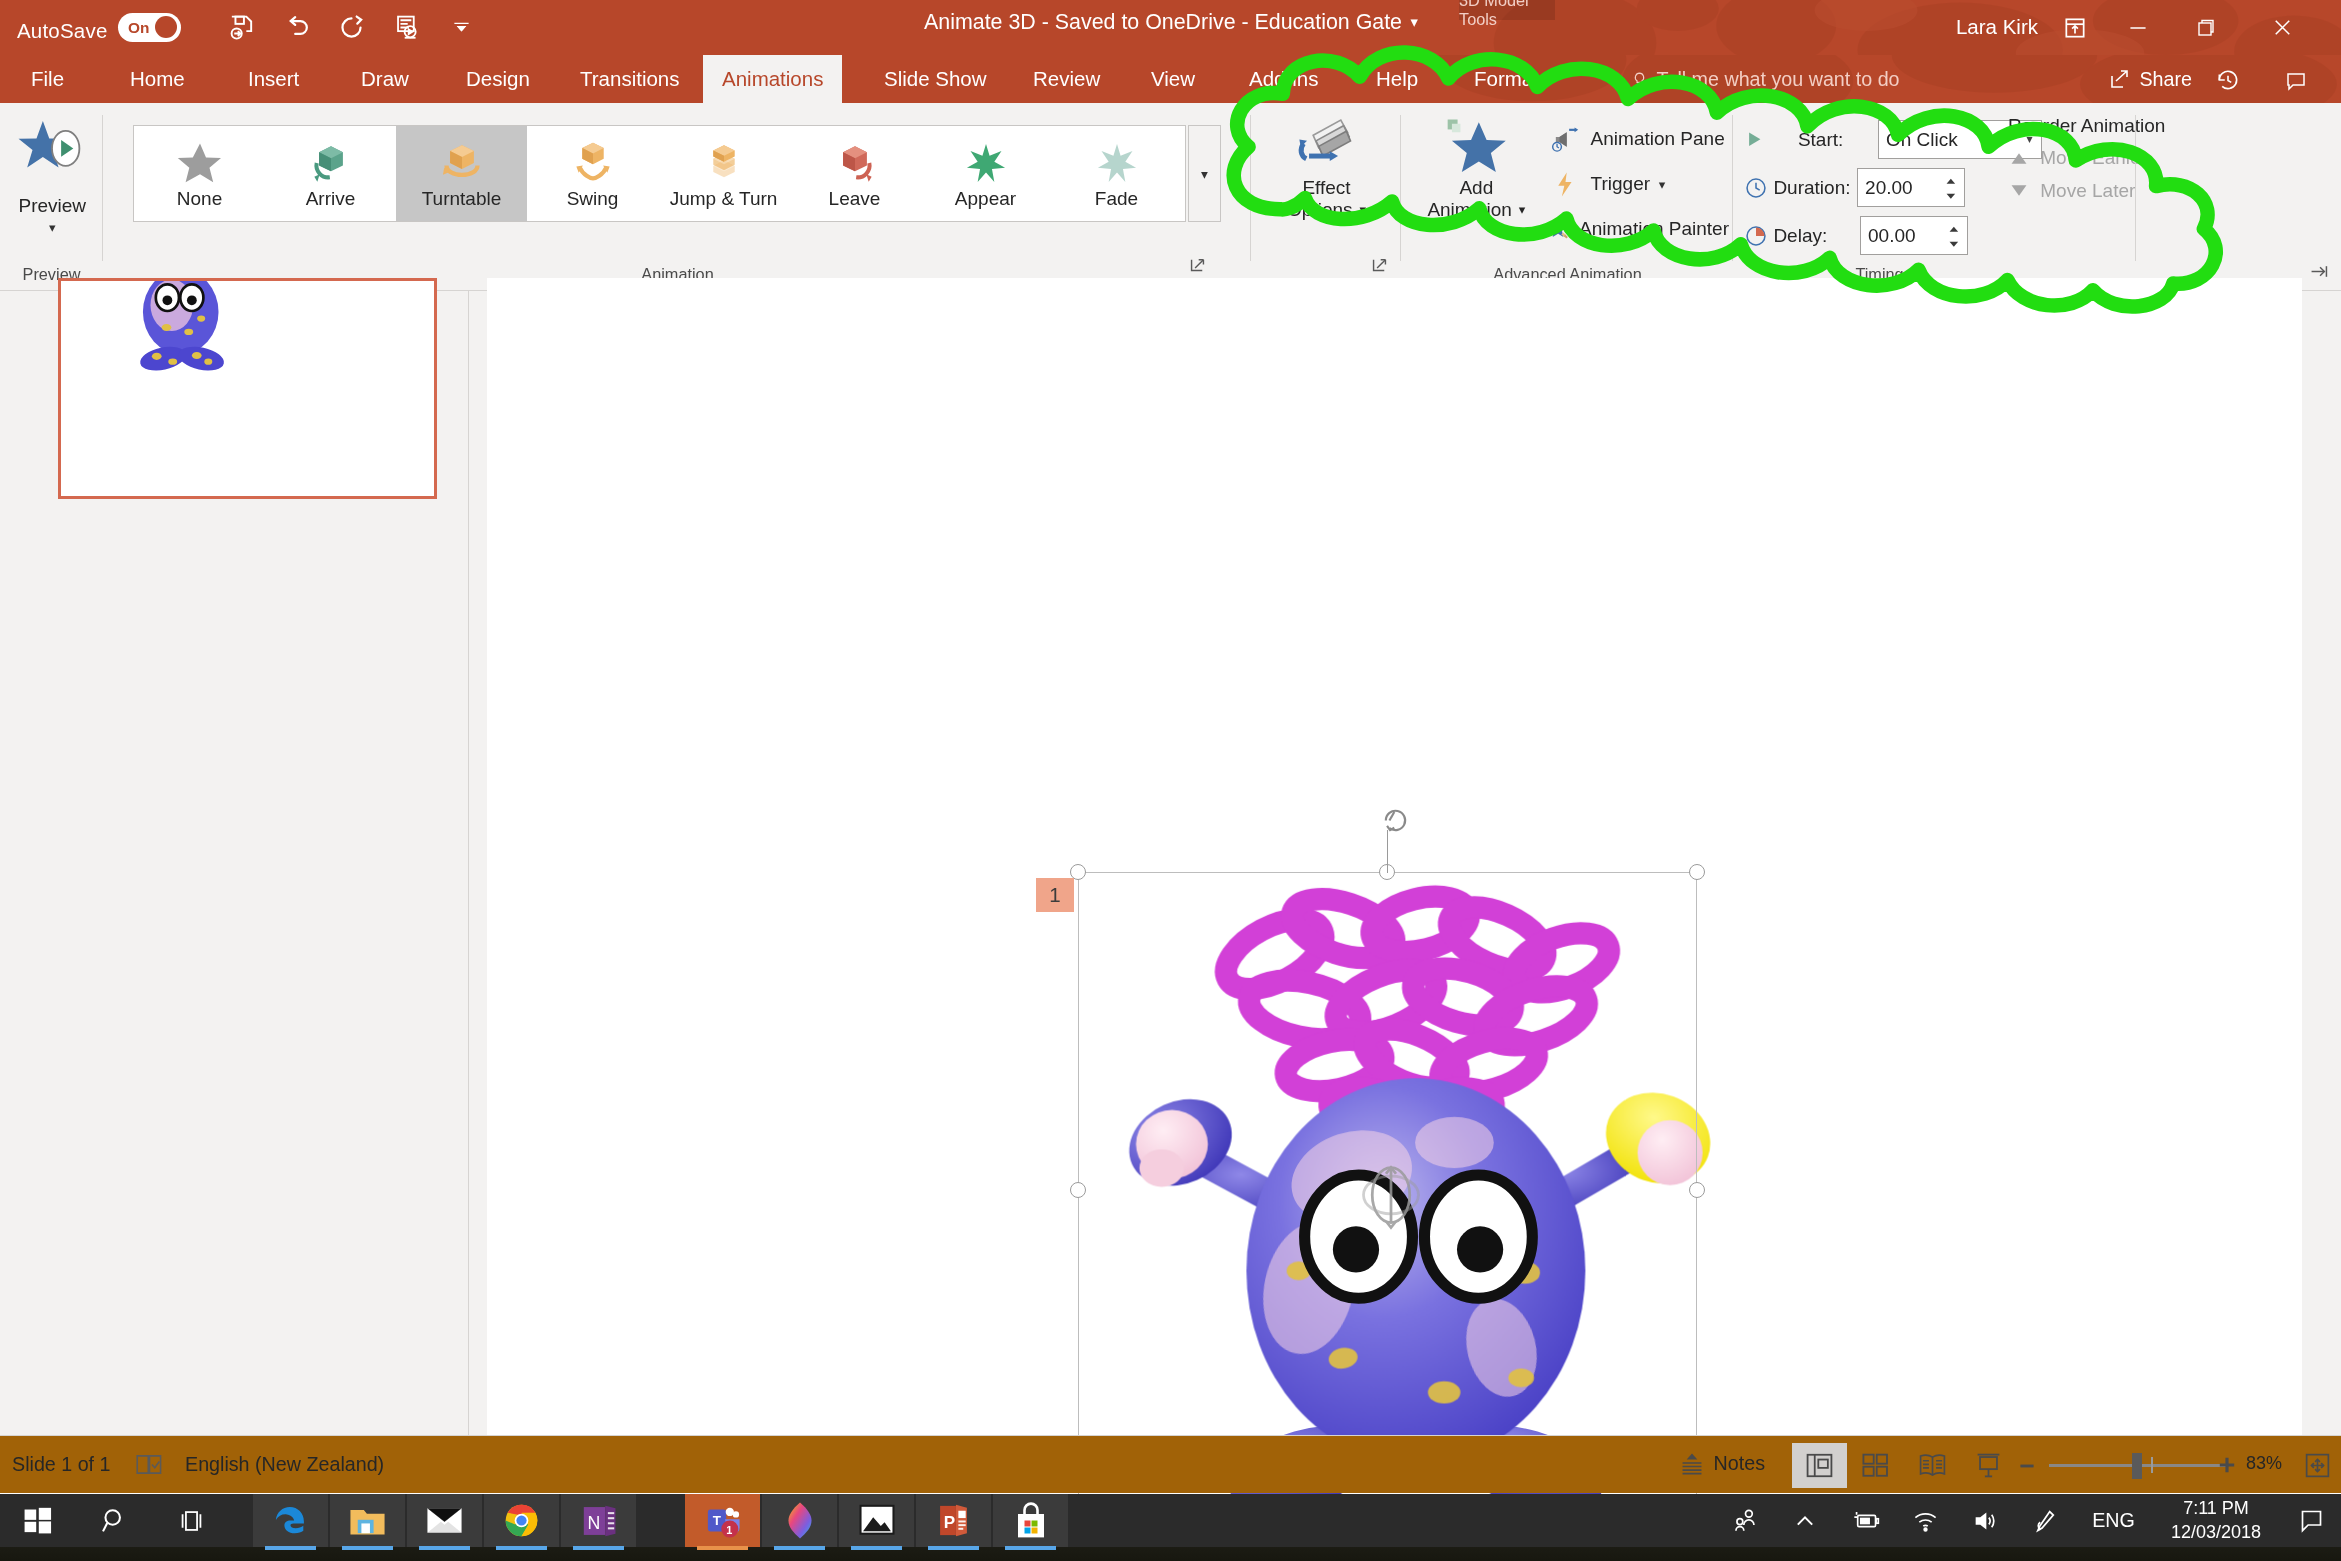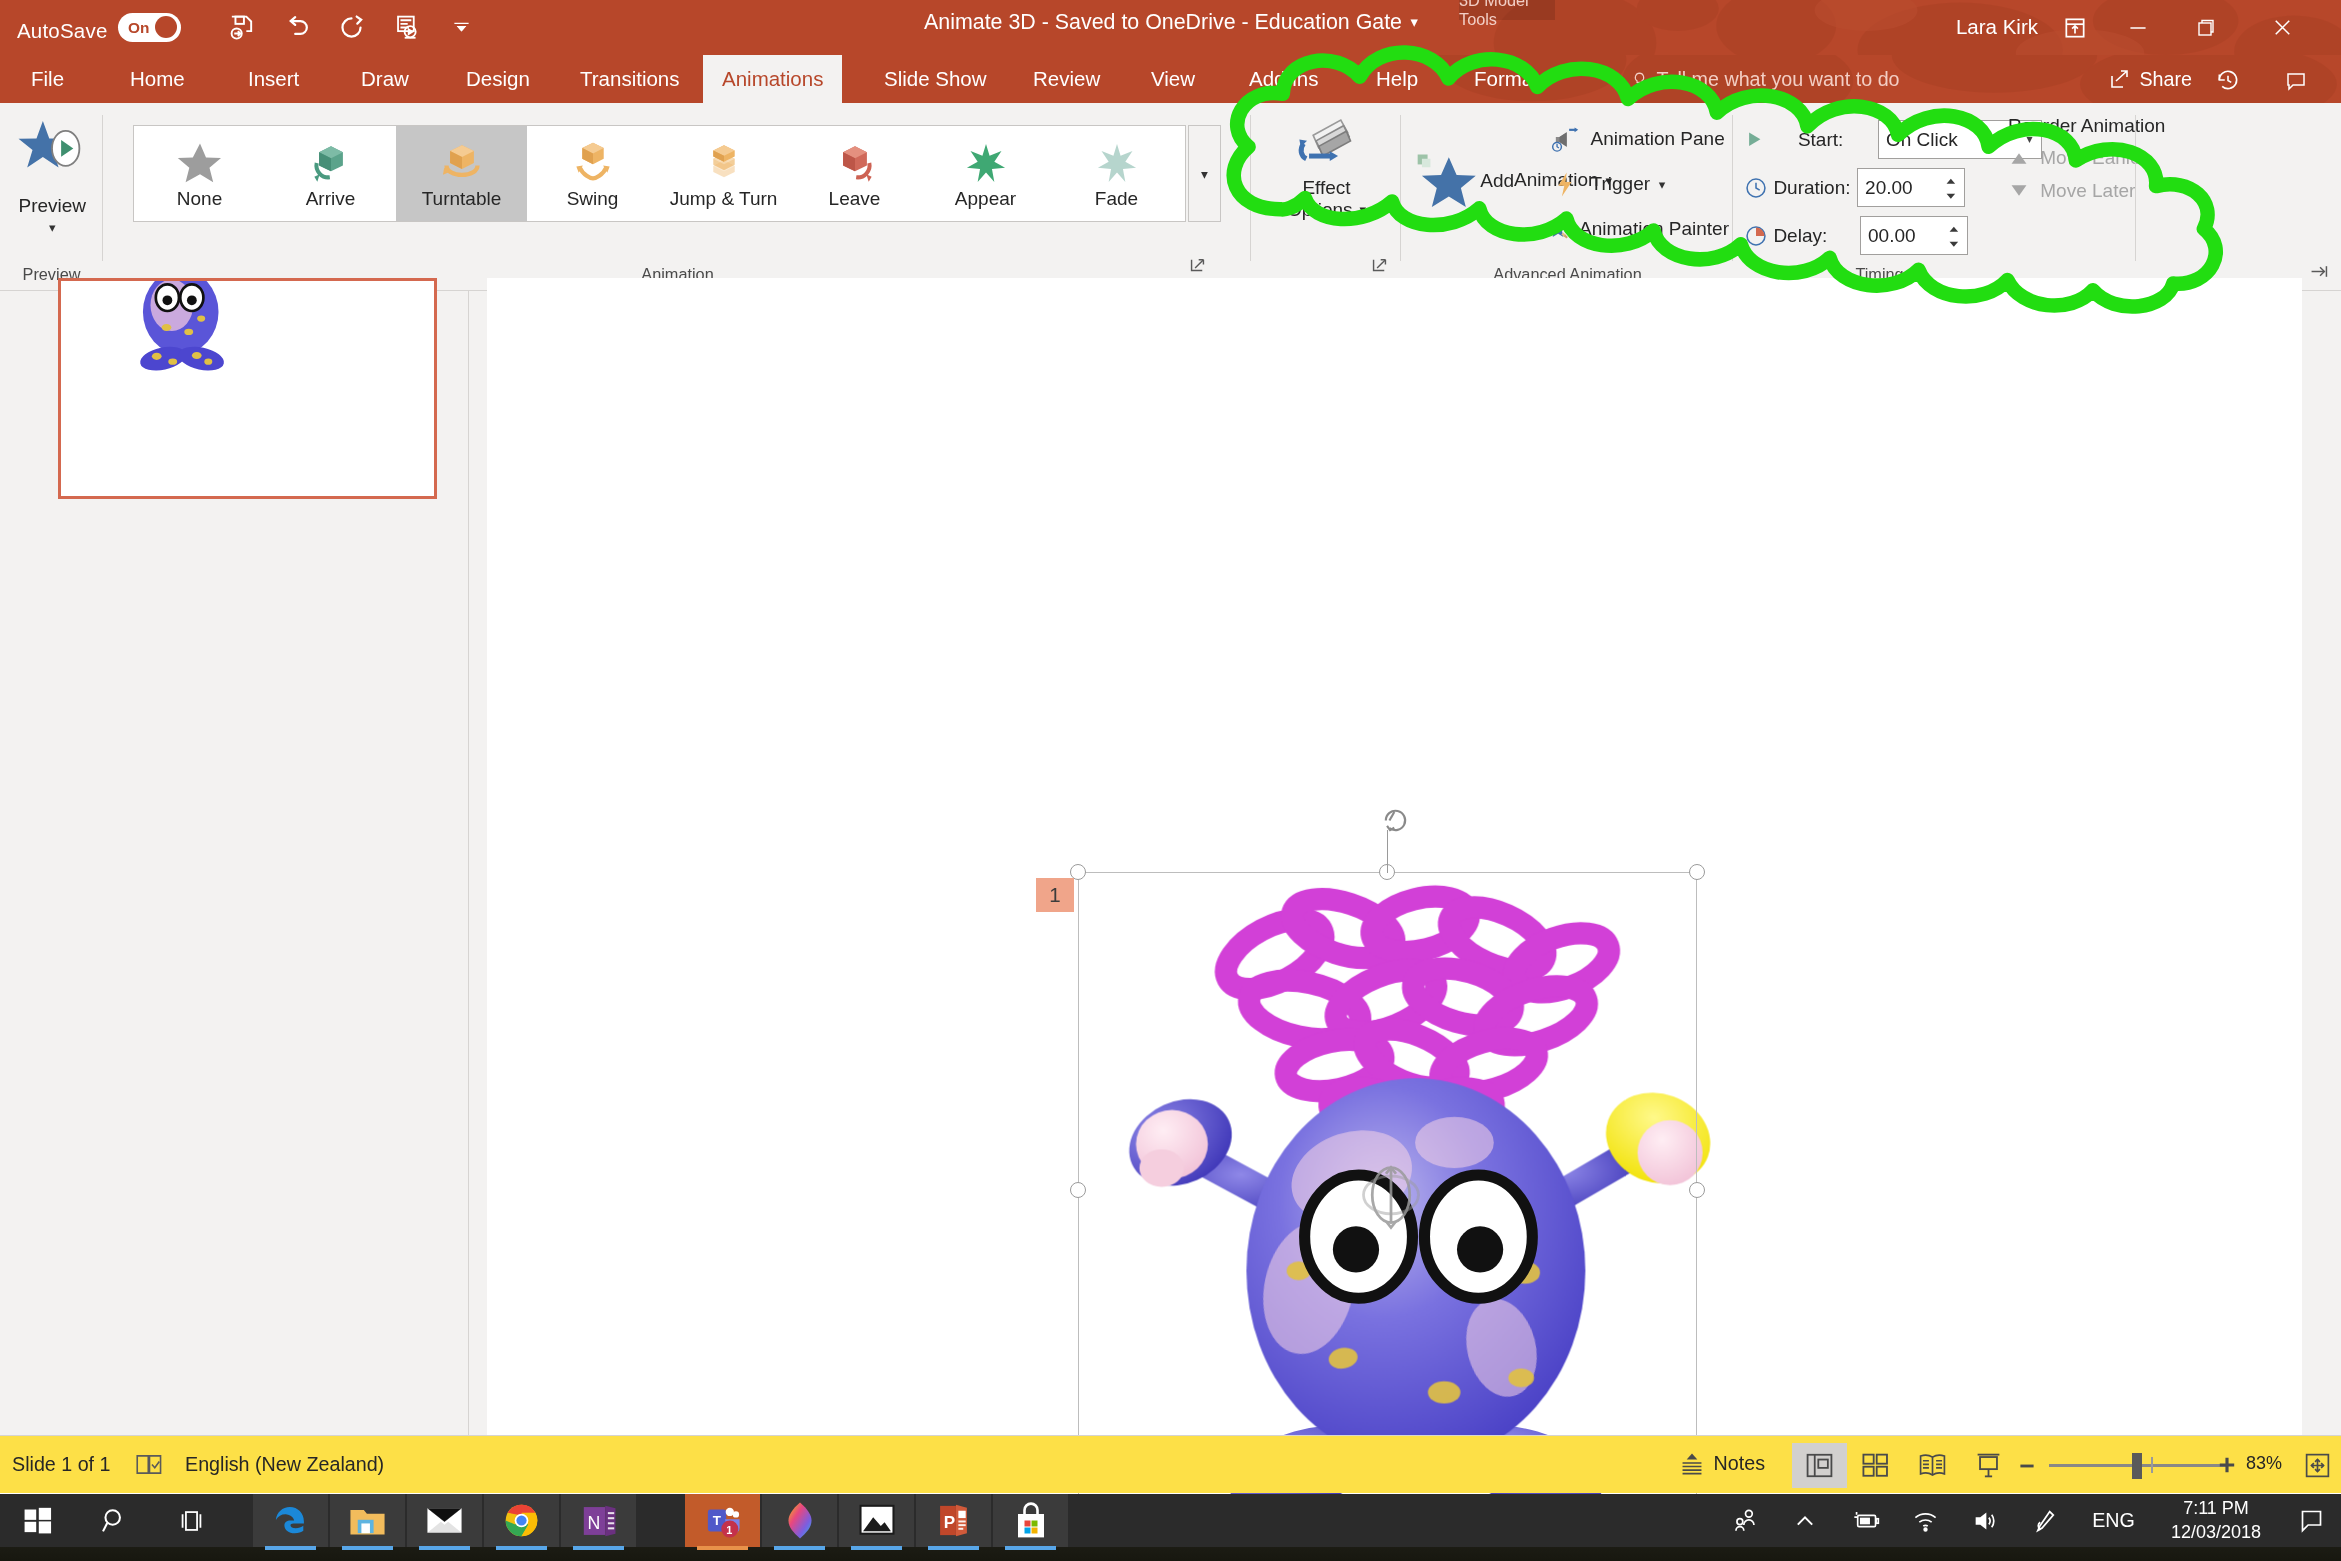--- a/index.html
+++ b/index.html
@@ -105,21 +105,21 @@
     position:absolute;left:12px;top:12px;width:127px;height:130px;display:flex;flex-direction:column;
     align-items:center;cursor:pointer;
   }
   .effect-ico{height:60px;display:flex;align-items:center;justify-content:center;}
   .effect-t1{font-size:19px;color:#262626;margin-top:1.7px;}
   .effect-t2{font-size:19px;color:#262626;display:flex;align-items:center;gap:6.8px;}
 
   
   .g-advanced{left:1402px;width:331px;}
   .addanim-btn{
-    position:absolute;left:10.3px;top:12px;width:128px;height:130px;display:flex;flex-direction:row;
+    position:absolute;left:10.3px;top:12px;width:128px;height:130px;display:flex;flex-direction:column;
     align-items:center;cursor:pointer;
   }
   .addanim-ico{height:60px;display:flex;align-items:center;justify-content:center;}
   .adv-list{position:absolute;left:147px;top:13.7px;width:180px;}
   .adv-row{display:flex;align-items:center;gap:8.6px;height:45px;cursor:pointer;}
   .adv-row .lbl{font-size:19px;color:#262626;white-space:nowrap;}
   .adv-row .cv{font-size:13px;color:#333;}
 
   
   .g-timing{left:1734px;width:402px;}
@@ -154,21 +154,21 @@
   .rot-handle{position:absolute;left:892px;top:528px;cursor:pointer;}
   .rot-line{position:absolute;left:900px;top:552px;width:1.3px;height:43px;background:#9a9a9a;}
   .anim-badge{
     position:absolute;left:549px;top:600px;width:38px;height:34px;background:#f0a58a;color:#3c3c3c;
     font-size:20.5px;display:flex;align-items:center;justify-content:center;cursor:pointer;
   }
   .model3d-handle{position:absolute;left:869px;top:882px;cursor:pointer;}
 
   
   .statusbar{
-    position:absolute;left:0;top:1435px;width:2342px;height:58px;background:#fde047;
+    position:absolute;left:0;top:1435px;width:2342px;height:58px;background:#a16207;
     border-top:0.9px solid #d6d4d2;box-sizing:border-box;
   }
   .sb-slide{position:absolute;left:12px;top:17px;font-size:19.7px;color:#262626;white-space:nowrap;}
   .sb-proof{position:absolute;left:133px;top:14.6px;cursor:pointer;}
   .sb-lang{position:absolute;left:185px;top:17px;font-size:19.7px;color:#262626;white-space:nowrap;text-align:right;}
   .sb-notes{position:absolute;left:1679px;top:15.4px;display:flex;align-items:center;gap:8.6px;font-size:19.7px;color:#262626;cursor:pointer;}
   .vbtn{position:absolute;top:6.8px;width:55px;height:45px;display:flex;align-items:center;justify-content:center;cursor:pointer;}
   .vbtn.active{background:#d2d0ce;}
   .zoom-minus{position:absolute;left:2016px;top:19px;cursor:pointer;}
   .zoom-track{position:absolute;left:2049px;top:28px;width:178px;height:2.6px;background:#8a8886;}

